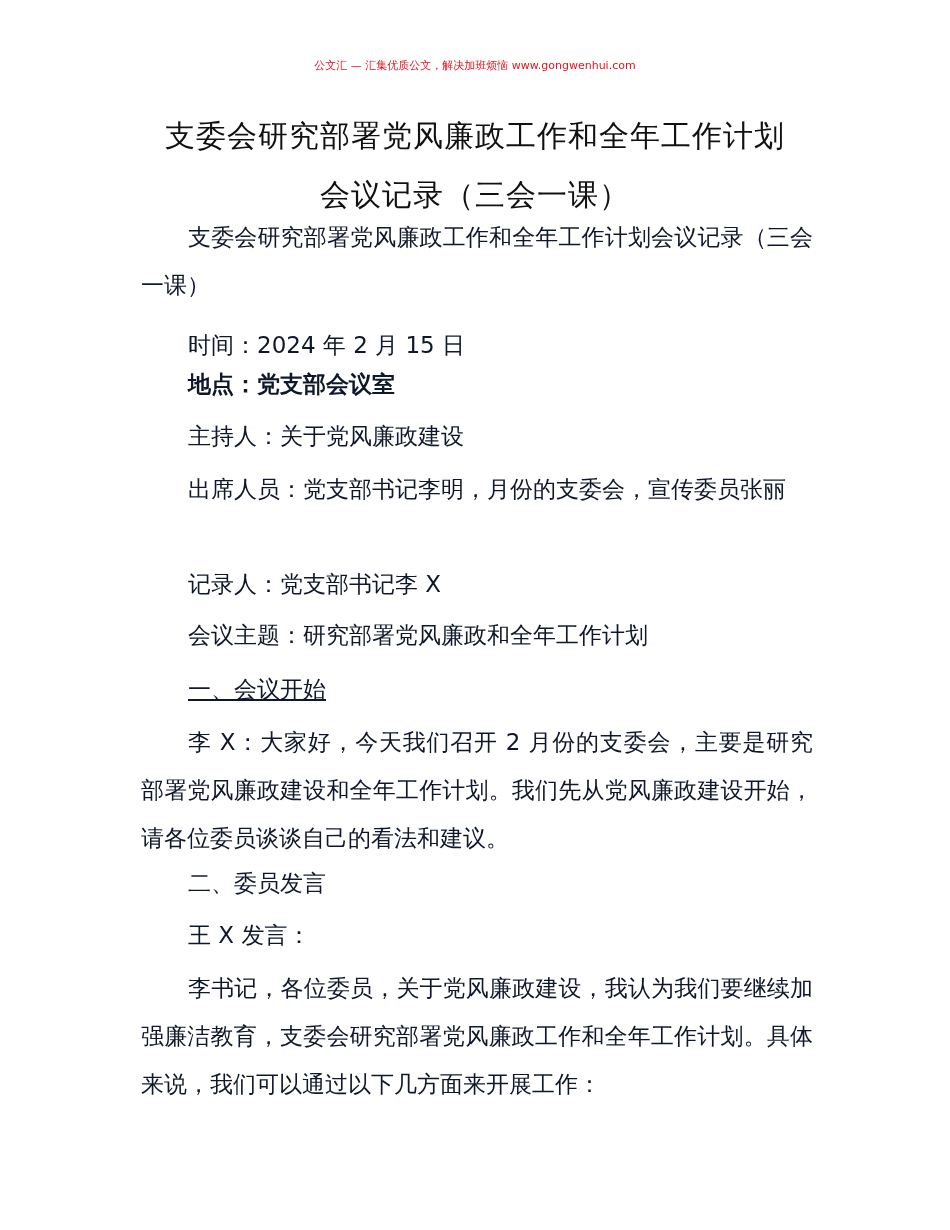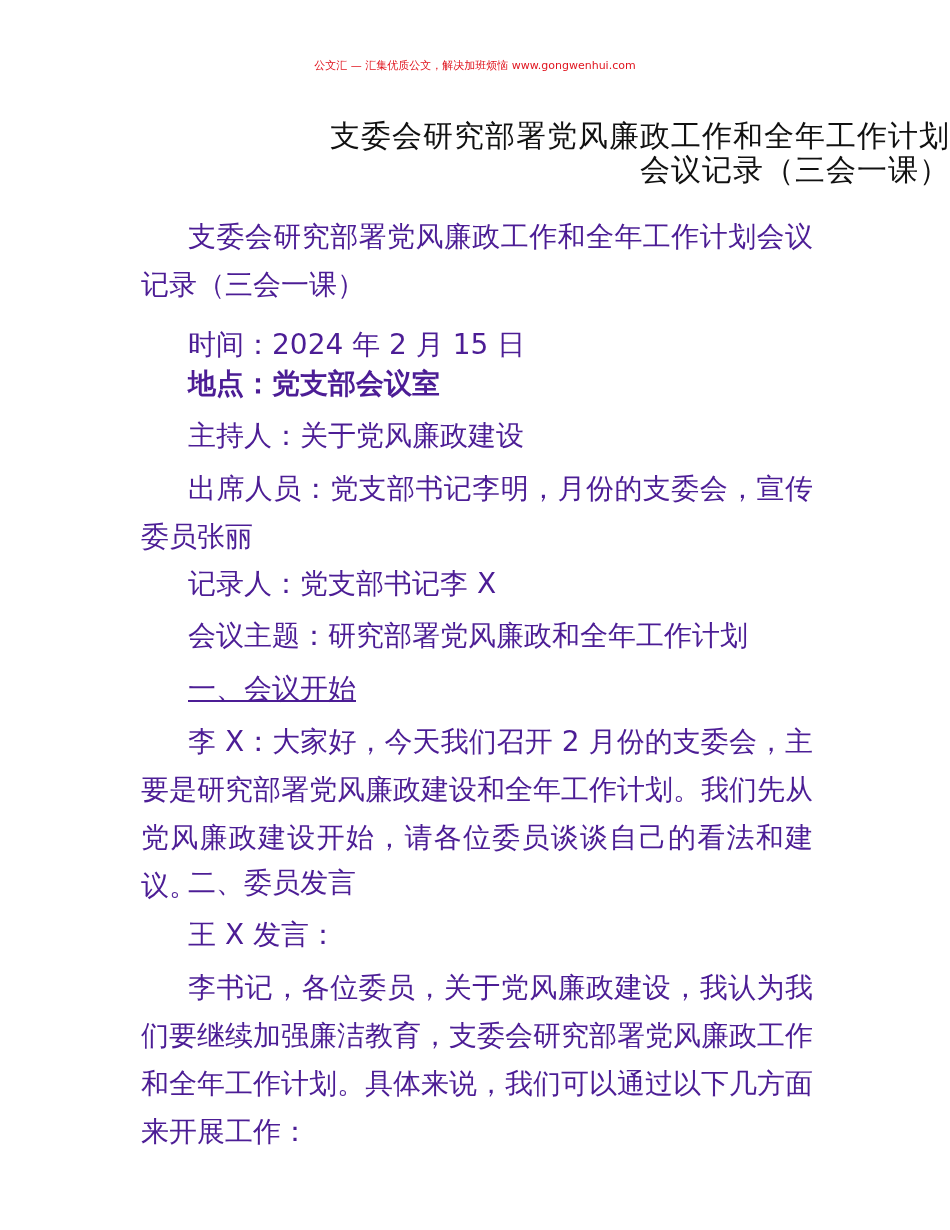--- a/index.html
+++ b/index.html
@@ -6,28 +6,28 @@
     body {
       width: 950px; height: 1230px; position: relative; overflow: hidden;
       font-family: "DejaVu Sans", "Liberation Sans", sans-serif;
       color: #111111;
     }
     .header-link {
       position: absolute; top: 58px; left: 0; width: 950px; text-align: center;
       color: #e0141e; font-size: 11px; letter-spacing: 0px;
     }
     .title {
-      position: absolute; left: 0; width: 950px; text-align: right;
+      position: absolute; left: 0; width: 950px; text-align: center;
       font-size: 30px; color: #111; letter-spacing: 1px;
     }
     .title.l1 { top: 116px; }
-    .title.l2 { top: 150px; }
+    .title.l2 { top: 175px; }
     .para {
       position: absolute; left: 141px; width: 672px;
-      font-size: 28px; line-height: 48px; color: #4c1d95;
+      font-size: 23px; line-height: 48px; color: #0f172a;
       text-align: justify; text-indent: 47px;
     }
   </style>
 </head>
 <body>
 
 <div class="header-link">公文汇 — 汇集优质公文，解决加班烦恼 www.gongwenhui.com</div>
 
 <div class="title l1">支委会研究部署党风廉政工作和全年工作计划</div>
 <div class="title l2">会议记录（三会一课）</div>

